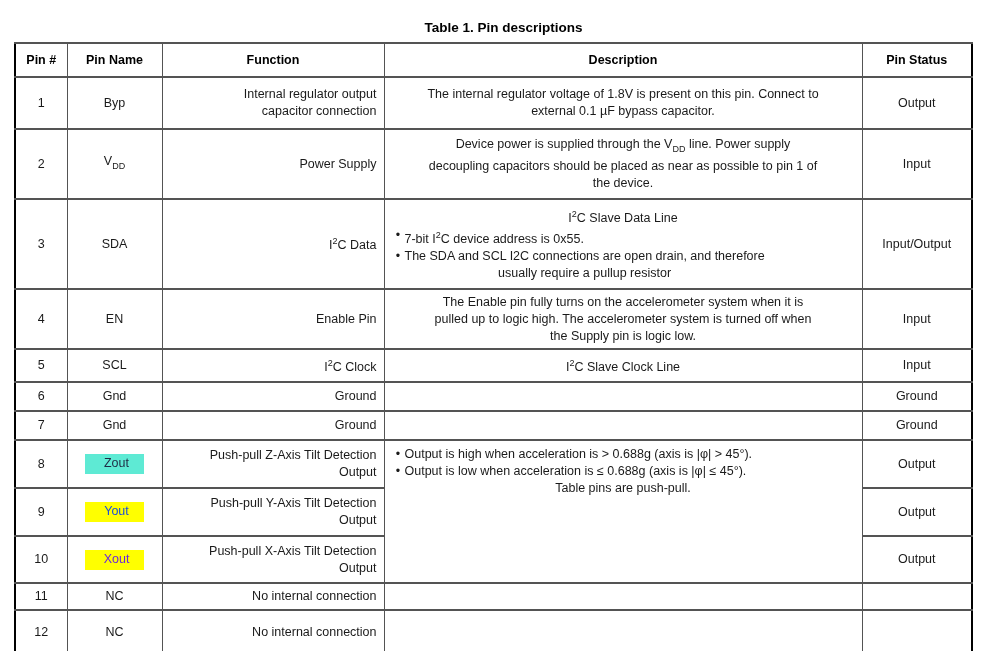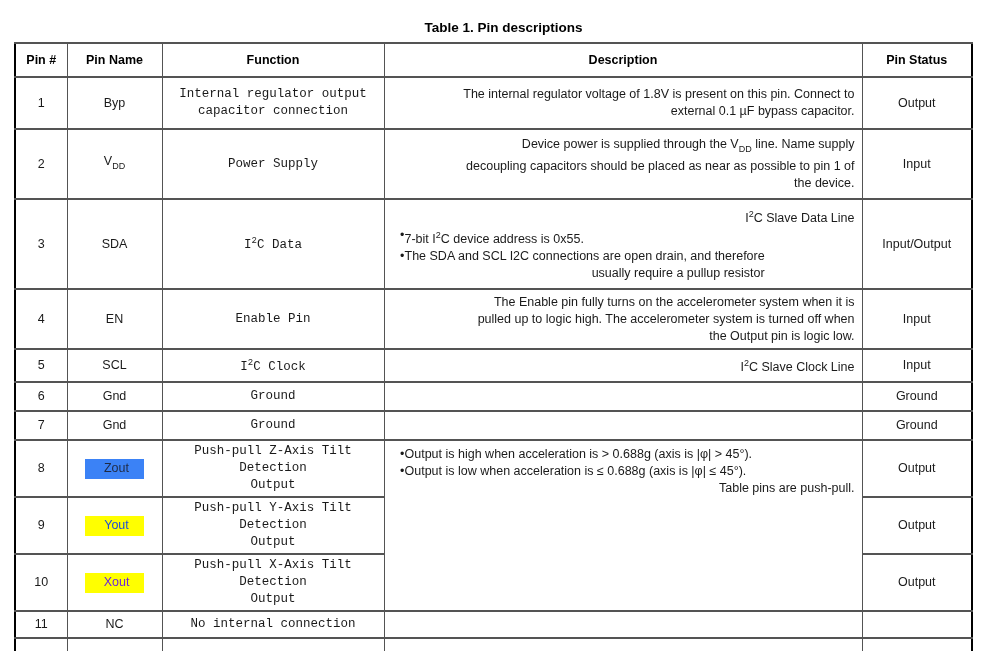--- a/index.html
+++ b/index.html
@@ -14,22 +14,22 @@
   table.pin-table {
     border-collapse:collapse; table-layout:fixed; width:957px;
     margin:7px 0 0 14px; border:2px solid #000000;
   }
   th, td {
     border:1px solid #545454; border-top-width:2px; border-bottom-width:2px;
     font-size:12.5px; line-height:17px; overflow:hidden; word-wrap:break-word;
   }
   th { font-weight:bold; text-align:center; height:30px; color:#000; }
   td.c    { text-align:center; vertical-align:middle; }
-  td.func { text-align:center; vertical-align:middle; padding:2px 7px;font-family:Liberation Mono, monospace; }
-  td.desc { text-align:right; vertical-align:middle; padding:3px 7px; }
+  td.func { text-align:right; vertical-align:middle; padding:2px 7px; }
+  td.desc { text-align:center; vertical-align:middle; padding:3px 7px; }
   td.desc.top { vertical-align:top; padding-top:5px; }
   .bullet { display:flex; align-items:flex-start; }
   .bullet .dot { flex:0 0 13px; width:13px; }
   sub { font-size:9px; } sup { font-size:9px; }
   .hl { display:inline-block; padding:1px 15px 2px 19px; }
   
   tbody tr:nth-child(1)  { height:52px; }
   tbody tr:nth-child(2)  { height:70px; }
   tbody tr:nth-child(3)  { height:90px; }
   tbody tr:nth-child(4)  { height:60px; }
@@ -72,21 +72,21 @@
         <td class="desc">
           <div><span>The internal regulator voltage of 1.8V is present on this pin. Connect to</span><br><span>external 0.1 µF bypass capacitor.</span></div>
         </td>
         <td class="c">Output</td>
       </tr>
       <tr>
         <td class="c">2</td>
         <td class="c"><span>V</span><sub>DD</sub></td>
         <td class="func"><span>Power Supply</span></td>
         <td class="desc">
-          <div><span>Device power is supplied through the </span><span>V</span><sub>DD</sub><span> line. Name supply</span><br><span>decoupling capacitors should be placed as near as possible to pin 1 of</span><br><span>the device.</span></div>
+          <div><span>Device power is supplied through the </span><span>V</span><sub>DD</sub><span> line. Power supply</span><br><span>decoupling capacitors should be placed as near as possible to pin 1 of</span><br><span>the device.</span></div>
         </td>
         <td class="c">Input</td>
       </tr>
       <tr>
         <td class="c">3</td>
         <td class="c"><span>SDA</span></td>
         <td class="func"><span>I</span><sup>2</sup><span>C Data</span></td>
         <td class="desc">
           <div><span>I</span><sup>2</sup><span>C Slave Data Line</span></div>
           <div class="bullet">
@@ -98,21 +98,21 @@
             <span><span>The SDA and SCL I2C connections are open drain, and therefore</span><br><span>usually require a pullup resistor</span></span>
           </div>
         </td>
         <td class="c">Input/Output</td>
       </tr>
       <tr>
         <td class="c">4</td>
         <td class="c"><span>EN</span></td>
         <td class="func"><span>Enable Pin</span></td>
         <td class="desc">
-          <div><span>The Enable pin fully turns on the accelerometer system when it is</span><br><span>pulled up to logic high. The accelerometer system is turned off when</span><br><span>the Output pin is logic low.</span></div>
+          <div><span>The Enable pin fully turns on the accelerometer system when it is</span><br><span>pulled up to logic high. The accelerometer system is turned off when</span><br><span>the Supply pin is logic low.</span></div>
         </td>
         <td class="c">Input</td>
       </tr>
       <tr>
         <td class="c">5</td>
         <td class="c"><span>SCL</span></td>
         <td class="func"><span>I</span><sup>2</sup><span>C Clock</span></td>
         <td class="desc">
           <div><span>I</span><sup>2</sup><span>C Slave Clock Line</span></div>
         </td>
@@ -127,21 +127,21 @@
       </tr>
       <tr>
         <td class="c">7</td>
         <td class="c"><span>Gnd</span></td>
         <td class="func"><span>Ground</span></td>
         <td class="desc"></td>
         <td class="c">Ground</td>
       </tr>
       <tr>
         <td class="c">8</td>
-        <td class="c"><span class="hl" style="background: #3b82f6; color: rgb(31, 42, 68);"><span>Zout</span></span></td>
+        <td class="c"><span class="hl" style="background: #5eead4; color: rgb(31, 42, 68);"><span>Zout</span></span></td>
         <td class="func"><span>Push-pull Z-Axis Tilt Detection</span><br><span>Output</span></td>
         <td class="desc top" rowspan="3">
           <div class="bullet">
             <span class="dot">•</span>
             <span><span>Output is high when acceleration is &gt; 0.688g (axis is |φ| &gt; 45°).</span></span>
           </div>
           <div class="bullet">
             <span class="dot">•</span>
             <span><span>Output is low when acceleration is ≤ 0.688g (axis is |φ| ≤ 45°).</span></span>
           </div>

